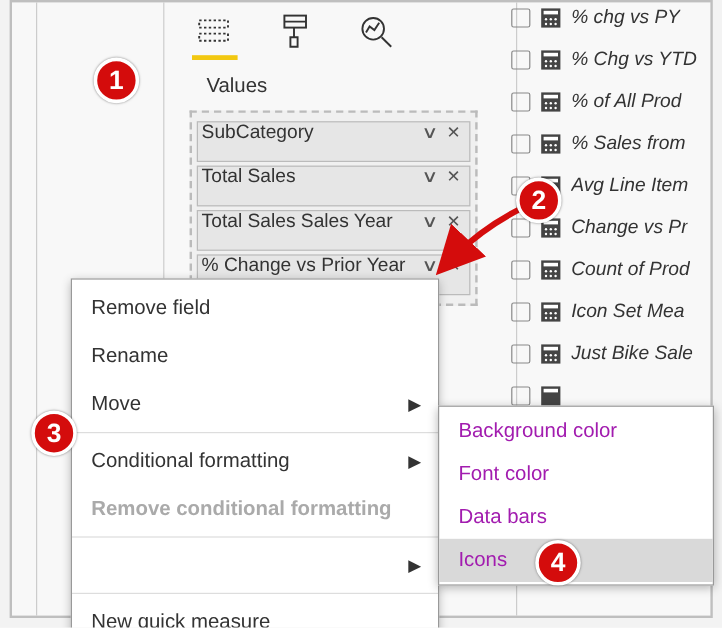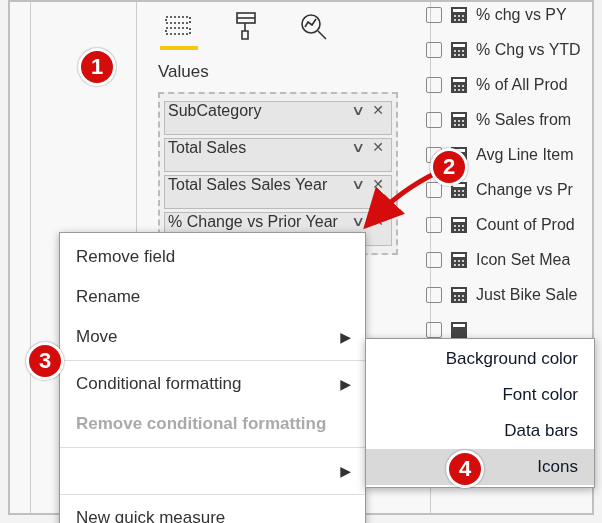--- a/index.html
+++ b/index.html
@@ -3,38 +3,38 @@
 <meta charset="utf-8">
 <style>
   * { box-sizing: border-box; font-family: "Segoe UI", Arial, sans-serif; }
   body { margin: 0; width: 602px; height: 523px; background: #f3f3f3; position: relative; overflow: hidden; }
   .outer { position: absolute; left: 8px; top: 0; right: 8px; bottom: 8px; border: 2px solid #bfbfbf; background: #f8f8f8; }
   .vsep { position: absolute; top: 0; bottom: 0; width: 1px; background: #ccc; }
   .tab-icons { position: absolute; left: 150px; top: 6px; display: flex; gap: 32px; }
   .tab-icon { width: 36px; height: 36px; display: flex; align-items: center; justify-content: center; }
   .tab-icons svg { stroke: #333; }
   .tab-sel { position: absolute; left: 150px; top: 44px; width: 38px; height: 4px; background: #f2c811; }
-  .values-label { position: absolute; left: 148px; top: 60px; font-size: 17px; color: #333; }
+  .values-label { position: absolute; left: 162px; top: 60px; font-size: 17px; color: #333; }
   .well { position: absolute; left: 148px; top: 90px; width: 240px; border: 2px dashed #bbb; background: #f0f0f0; padding: 4px; }
   .pill { background: #e6e6e6; border: 1px solid #bbb; height: 34px; display: flex; align-items: flex-start; margin: 3px 0; padding: 0 3px; font-size: 16px; color: #333; }
   .pill-label { flex: 1; overflow: hidden; white-space: nowrap; }
   .pill-btn { width: 20px; text-align: center; color: #555; font-size: 14px; }
   .chev { display:inline-block; transform: scaleX(1.4); }
   .fields { position: absolute; right: -2px; top: -5px; width: 170px; }
   .frow { display: flex; align-items: center; height: 35px; gap: 8px; padding-left: 2px; }
   .chk { width: 16px; height: 16px; border: 1px solid #888; border-radius: 2px; flex: 0 0 auto; }
   .calc { width: 18px; height: 18px; flex: 0 0 auto; }
-  .flabel { font-size: 16px; color: #333; white-space: nowrap; overflow: hidden; }
+  .flabel { font-size: 16px; color: #333; white-space: nowrap; overflow: hidden; font-style: italic; }
   .ctx-menu { position: absolute; left: 59px; top: 232px; width: 307px; background: #fff; border: 1px solid #999; box-shadow: 0 2px 8px rgba(0,0,0,.3); padding: 4px 0; z-index: 5; }
   .mitem { height: 40px; display: flex; align-items: center; padding: 0 16px; font-size: 17px; color: #333; position: relative; }
   .mitem.disabled { color: #aaa; font-weight: bold; }
   .mitem .arrow { position: absolute; right: 14px; font-size: 14px; }
   .msep { height: 1px; background: #ddd; margin: 3px 0; }
   .submenu { position: absolute; left: 365px; top: 338px; width: 230px; background: #fff; border: 1px solid #999; box-shadow: 0 2px 8px rgba(0,0,0,.3); padding: 2px 0; z-index: 6; }
-  .sitem { height: 36px; display: flex; align-items: center; padding: 0 16px; font-size: 17px; color: #0f172a; justify-content: flex-end; }
+  .sitem { height: 36px; display: flex; align-items: center; padding: 0 16px; font-size: 17px; color: #a21caf; }
   .sitem.sel { background: #d9d9d9; }
   .badge { position: absolute; width: 38px; height: 38px; border-radius: 50%; background: #d40c0c; border: 3px solid #fff; color: #fff; font-weight: 700; font-size: 22px; display: flex; align-items: center; justify-content: center; z-index: 20; box-shadow: 0 0 2px rgba(0,0,0,.5); }
   svg.arrow-svg { position: absolute; z-index: 15; pointer-events:none; }
 </style>
 </head>
 <body>
 
 <div class="outer">
   <div class="vsep" style="left:20px"></div>
   <div class="vsep" style="left:126px"></div>

